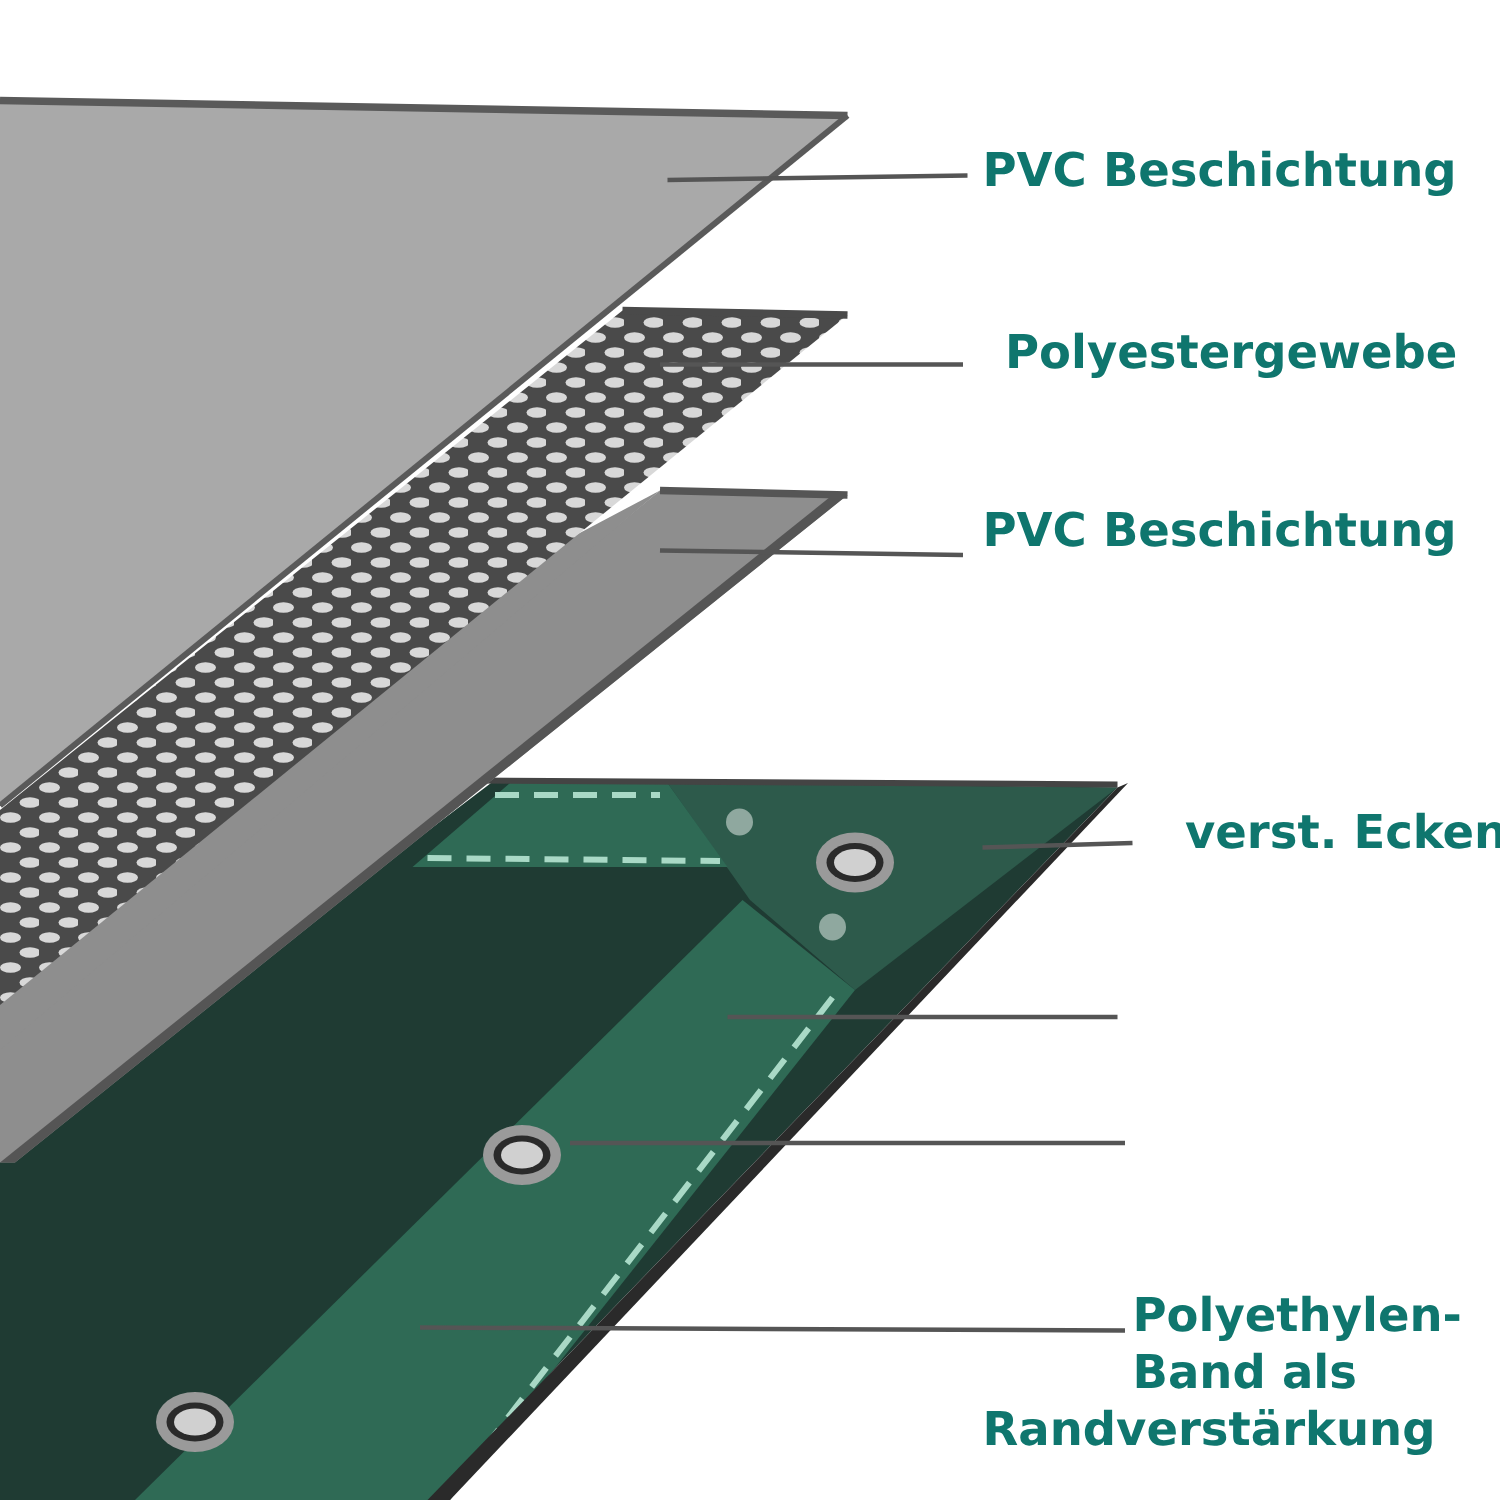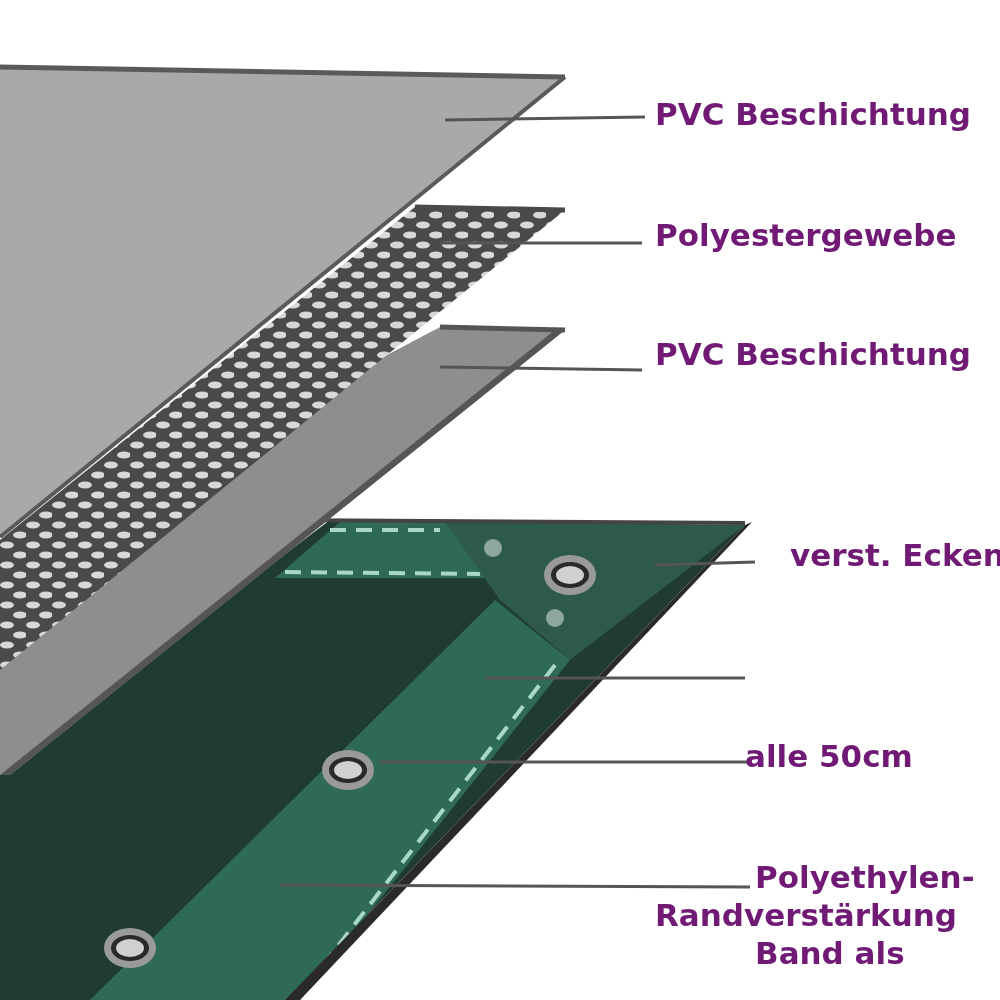--- a/index.html
+++ b/index.html
@@ -1,18 +1,18 @@
 <!DOCTYPE html>
 <html><head>
 <meta charset="utf-8">
 <style>
   html, body { margin:0; padding:0; background:#ffffff; }
   body { width:1000px; height:1000px; position:relative; overflow:hidden; font-family:"DejaVu Sans", sans-serif; }
   #diagram { position:absolute; left:0; top:0; width:1000px; height:1000px; }
-  .label { position:absolute; color:#701a75; font-weight:bold; font-size:31px; line-height:36px; white-space:nowrap; font-family:"DejaVu Sans", sans-serif; }
+  .label { position:absolute; color:#0f766e; font-weight:bold; font-size:31px; line-height:36px; white-space:nowrap; font-family:"DejaVu Sans", sans-serif; }
 </style>
 </head>
 <body>
 
 <svg id="diagram" viewBox="0 0 1000 1000" xmlns="http://www.w3.org/2000/svg">
   <defs>
     <pattern id="meshpat" width="26" height="20" patternUnits="userSpaceOnUse">
       <rect width="26" height="20" fill="#4a4a4a"></rect>
       <ellipse cx="7" cy="5" rx="7" ry="3.5" fill="#d8d8d8"></ellipse>
       <ellipse cx="20" cy="15" rx="7" ry="3.5" fill="#d8d8d8"></ellipse>
@@ -73,31 +73,30 @@
     <line x1="655" y1="565" x2="755" y2="562"></line>
     <line x1="485" y1="678" x2="745" y2="678"></line>
     <line x1="380" y1="762" x2="750" y2="762"></line>
     <line x1="280" y1="885" x2="750" y2="887"></line>
   </g>
 </svg>
 
 <div class="label" style="left:655px;top:96px;">
   <div>PVC Beschichtung</div>
 </div>
-<div class="label" style="left:655px;top:217px;">
+<div class="label" style="left:670px;top:217px;">
   <div>Polyestergewebe</div>
 </div>
 <div class="label" style="left:655px;top:336px;">
   <div>PVC Beschichtung</div>
 </div>
 <div class="label" style="left:755px;top:537px;margin-left:35px;">
   <div>verst. Ecken</div>
 </div>
 <div class="label" style="left:727px;top:657px;line-height:38px;">
 </div>
 <div class="label" style="left:745px;top:736px;line-height:40px;">
-  <div>alle 50cm</div>
 </div>
 <div class="label" style="left:655px;top:858px;line-height:38px;">
   <div style="padding-left:100px;">Polyethylen-</div>
+  <div style="padding-left:100px;">Band als</div>
   <div>Randverstärkung</div>
-  <div style="padding-left:100px;">Band als</div>
 </div>
 
 </body></html>

